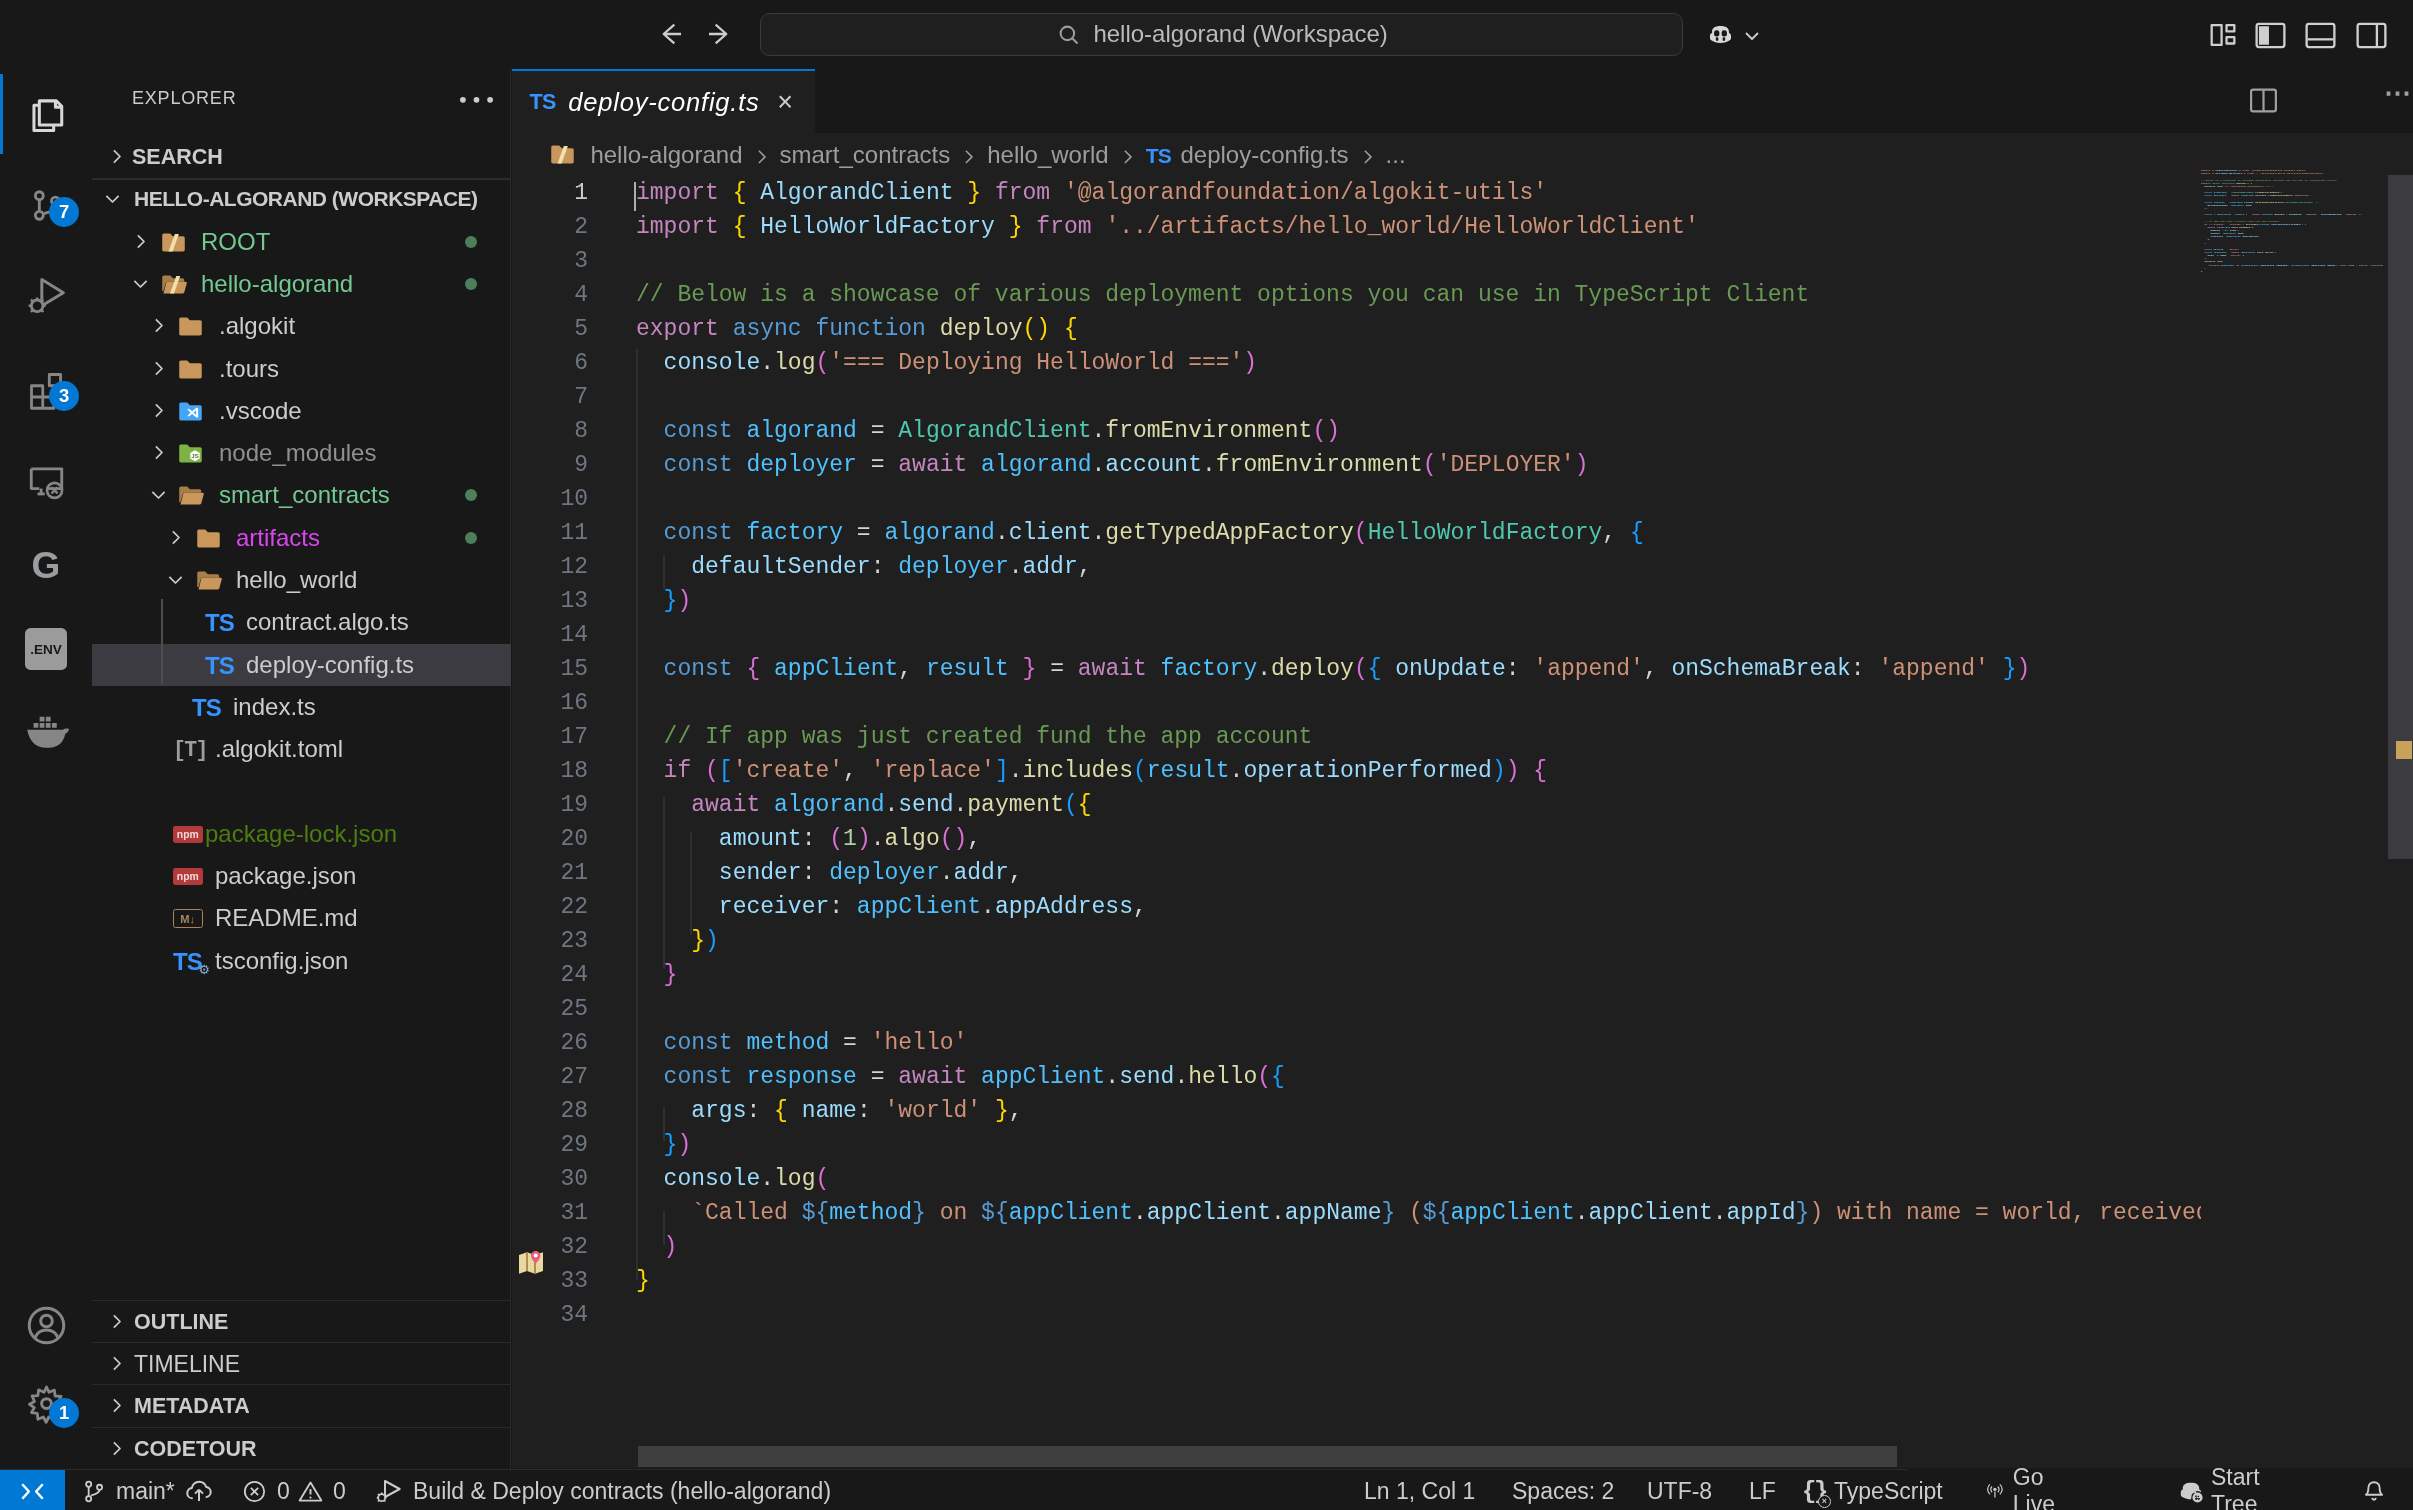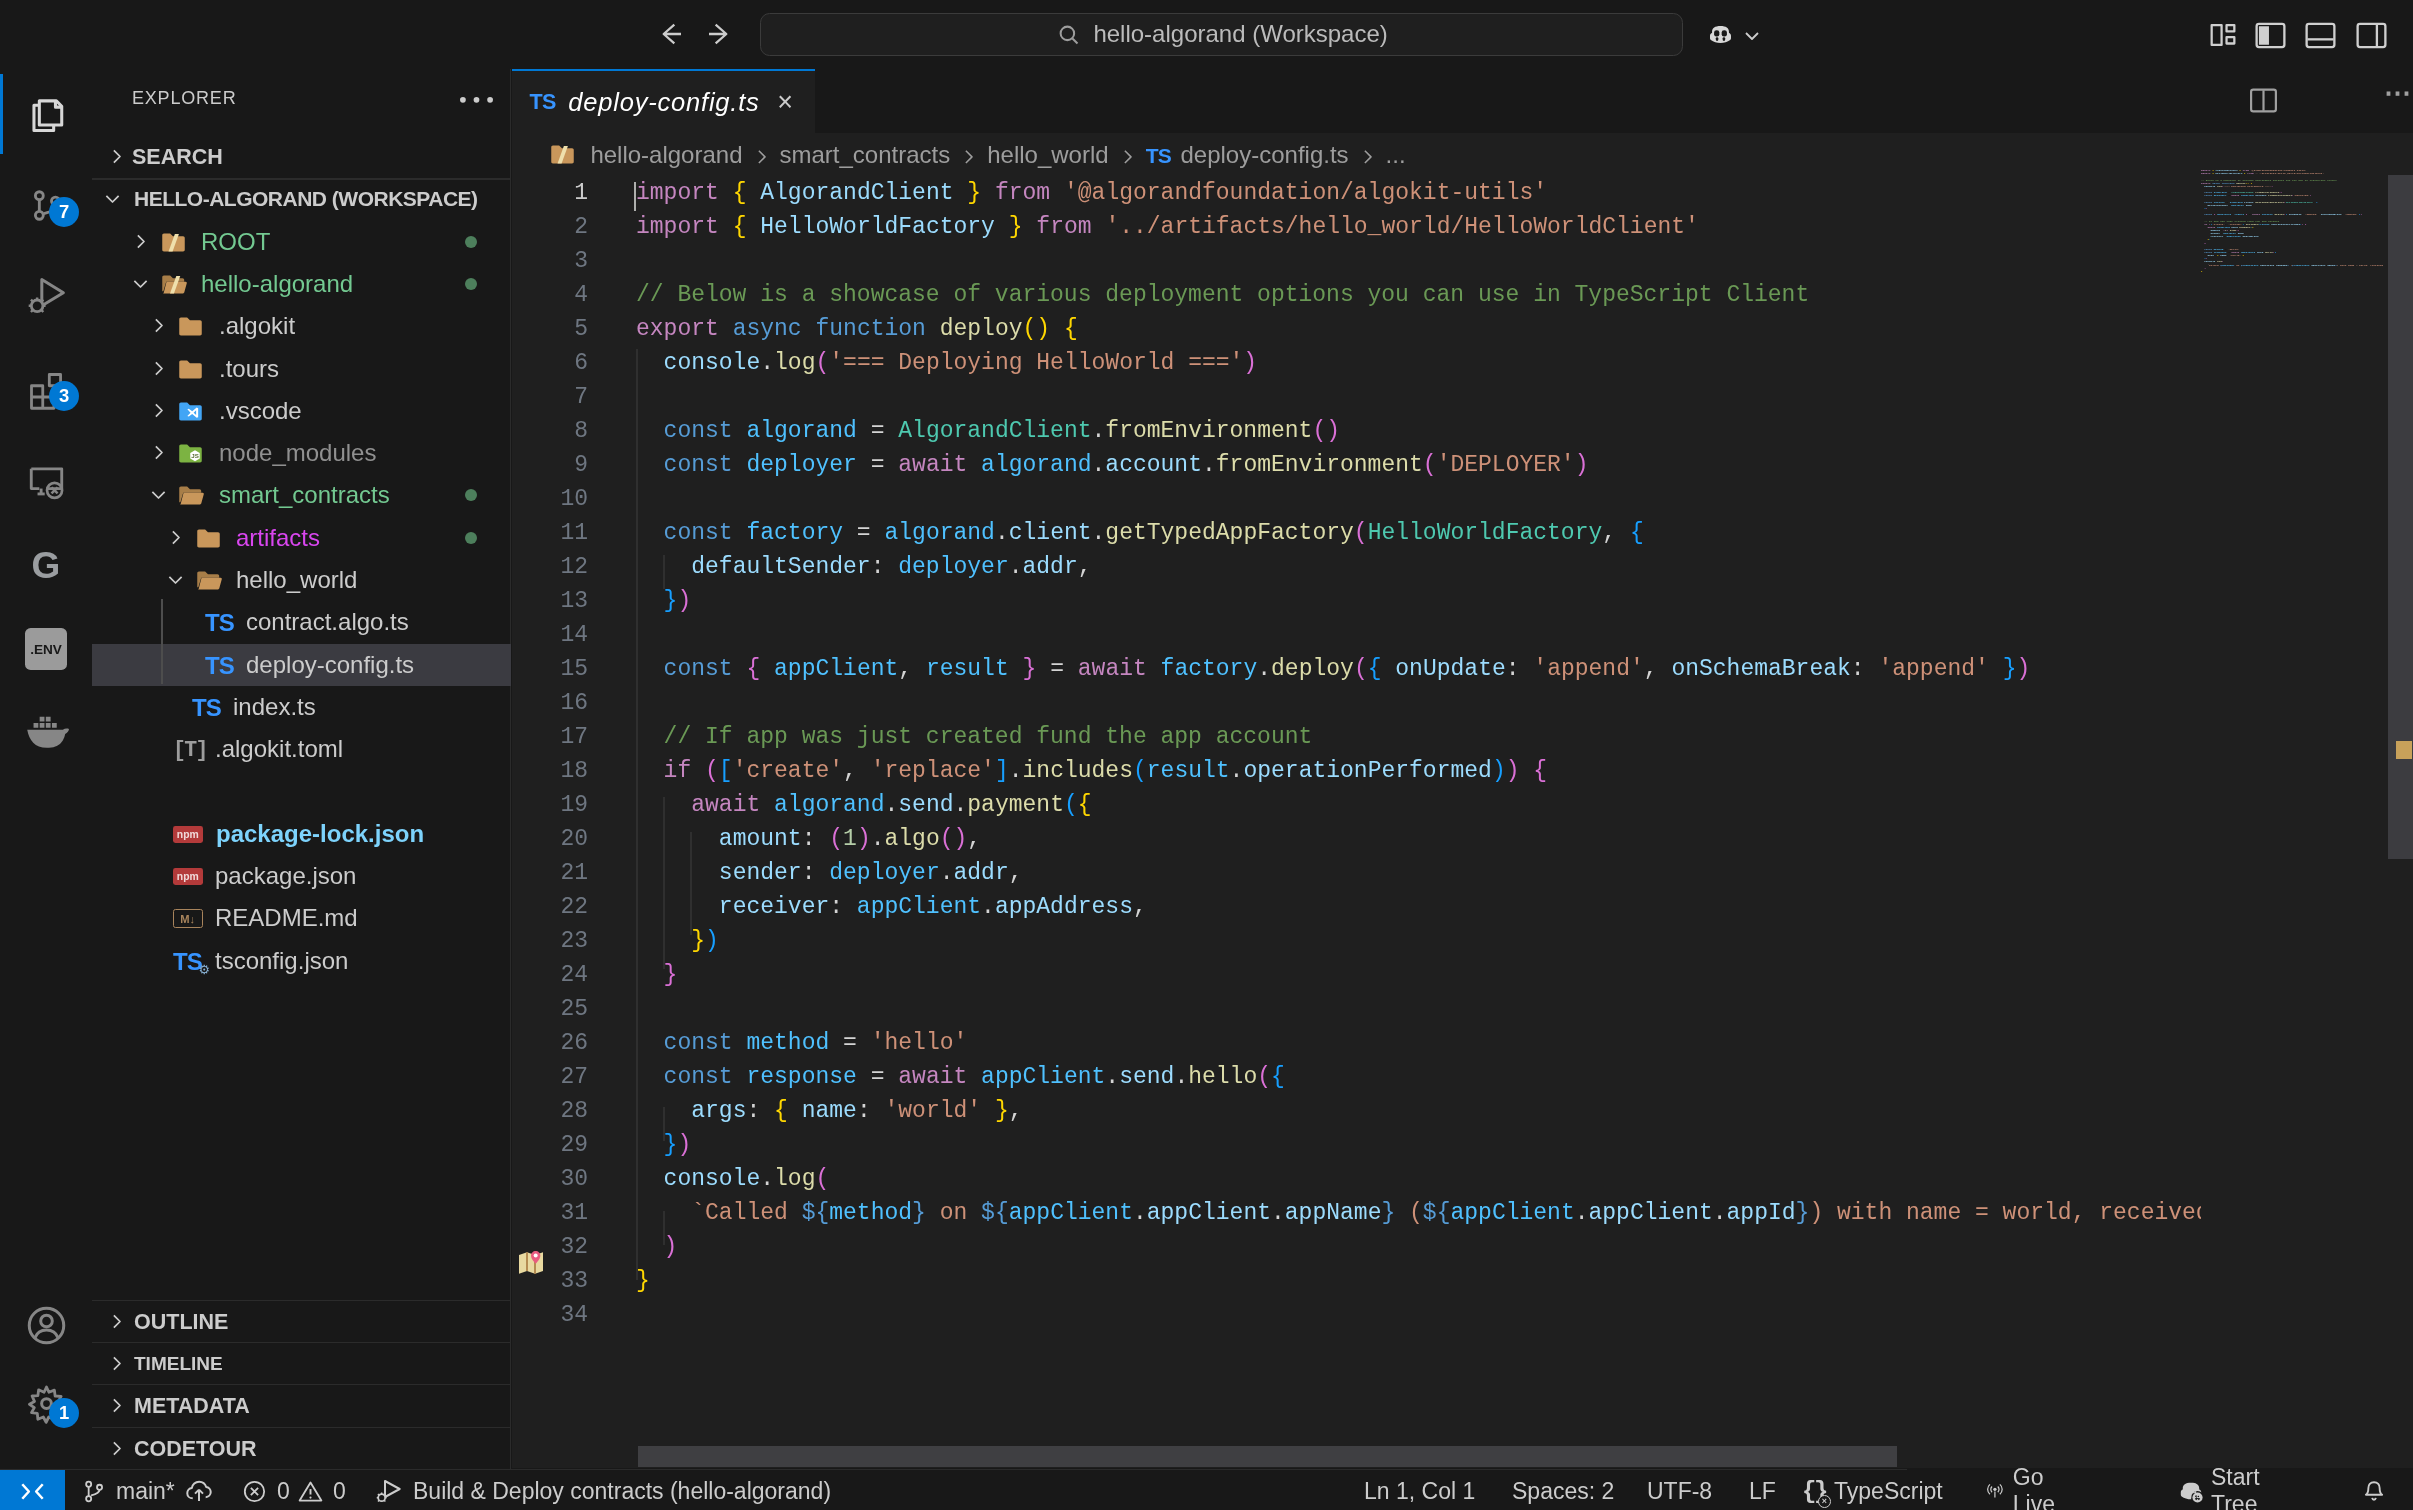--- a/index.html
+++ b/index.html
@@ -343,21 +343,21 @@
     <div class="trow" style="top:659px">
       <span class="tico" style="left:81px">
         <span style="font:700 21.5px 'Liberation Mono';color:#9d9d9d;letter-spacing:-1.6px">[T]</span>
       </span>
       <span class="tlab" style="left:123px;color:#cccccc;font-weight:400">.algokit.toml</span>
     </div>
     <div class="trow" style="top:744px">
       <span class="tico" style="left:81px">
         <div style="width:29.5px;height:17px;background:#B33A3A;border-radius:2.4px;display:flex;align-items:center;justify-content:center;font:800 10.4px 'Liberation Sans';color:#f0d8d8">npm</div>
       </span>
-      <span class="tlab" style="left:124px;color:#7dd3fc;font-weight:700">package-lock.json</span>
+      <span class="tlab" style="left:113px;color:#4d7c0f;font-weight:400">package-lock.json</span>
     </div>
     <div class="trow" style="top:786px">
       <span class="tico" style="left:81px">
         <div style="width:29.5px;height:17px;background:#B33A3A;border-radius:2.4px;display:flex;align-items:center;justify-content:center;font:800 10.4px 'Liberation Sans';color:#f0d8d8">npm</div>
       </span>
       <span class="tlab" style="left:123px;color:#cccccc;font-weight:400">package.json</span>
     </div>
     <div class="trow" style="top:828px">
       <span class="tico" style="left:81px">
         <div style="width:29.5px;height:18.4px;border:1.6px solid #A8845C;border-radius:2.4px;display:flex;align-items:center;justify-content:center;font:800 11.2px 'Liberation Sans';color:#A8845C">M↓</div>
@@ -378,21 +378,21 @@
         </svg>
       </span>
       <span class="tlab" style="left:42px;font-weight:700;font-size:21.5px">OUTLINE</span>
     </div>
     <div class="bsec" style="top:1273px">
       <span class="tchev" style="left:13.6px">
         <svg width="21" height="21" viewBox="0 0 24 24" fill="none">
           <path d="M9 5 L16 12 L9 19" stroke="#cccccc" stroke-width="2.0" fill="none" stroke-linejoin="round"></path>
         </svg>
       </span>
-      <span class="tlab" style="left:42px;font-weight:700;font-size:19px">TIMELINE</span>
+      <span class="tlab" style="left:42px;font-weight:400;font-size:23px">TIMELINE</span>
     </div>
     <div class="bsec" style="top:1315px">
       <span class="tchev" style="left:13.6px">
         <svg width="21" height="21" viewBox="0 0 24 24" fill="none">
           <path d="M9 5 L16 12 L9 19" stroke="#cccccc" stroke-width="2.0" fill="none" stroke-linejoin="round"></path>
         </svg>
       </span>
       <span class="tlab" style="left:42px;font-weight:700;font-size:21.5px">METADATA</span>
     </div>
     <div class="bsec" style="top:1358px">

